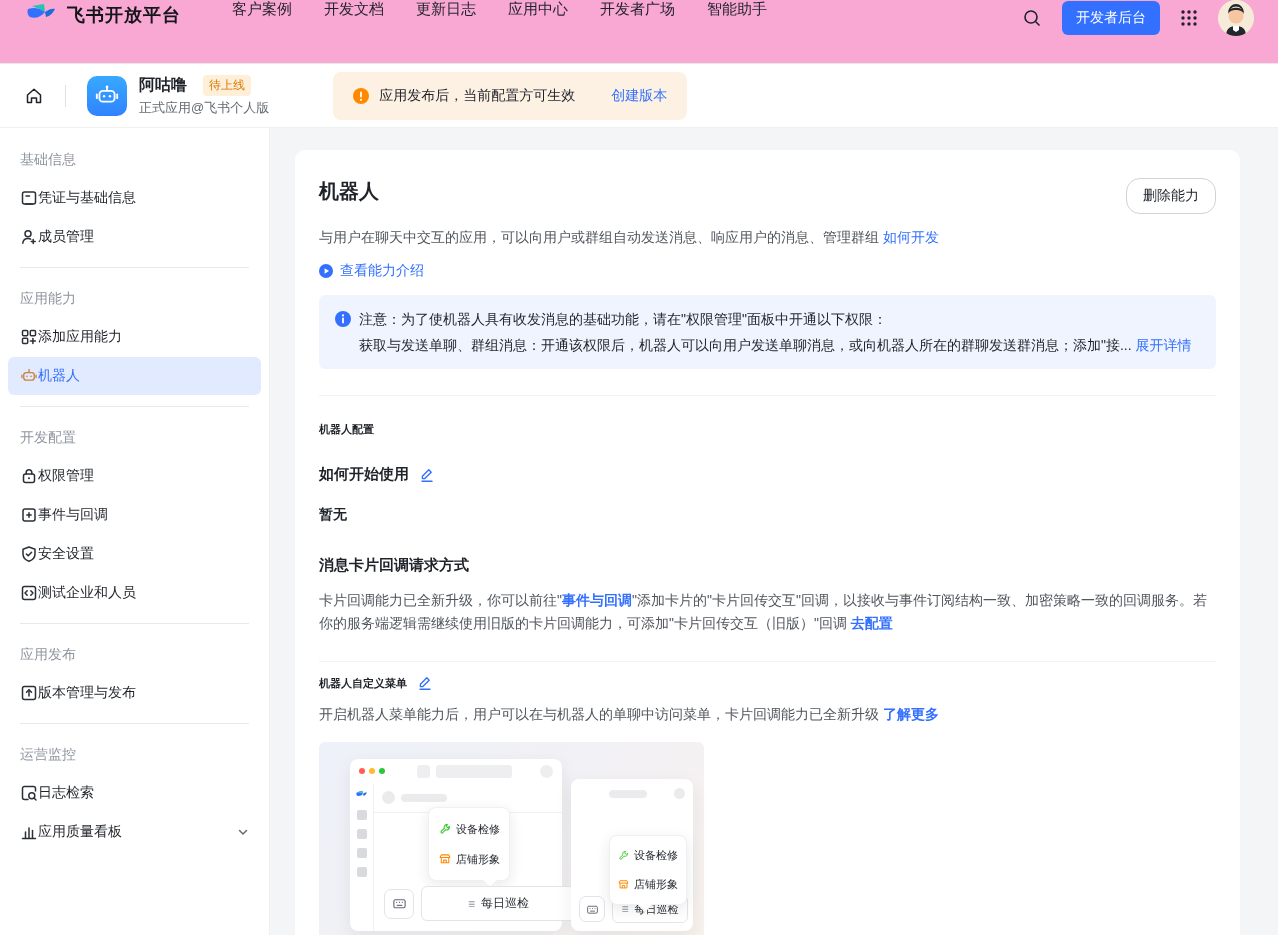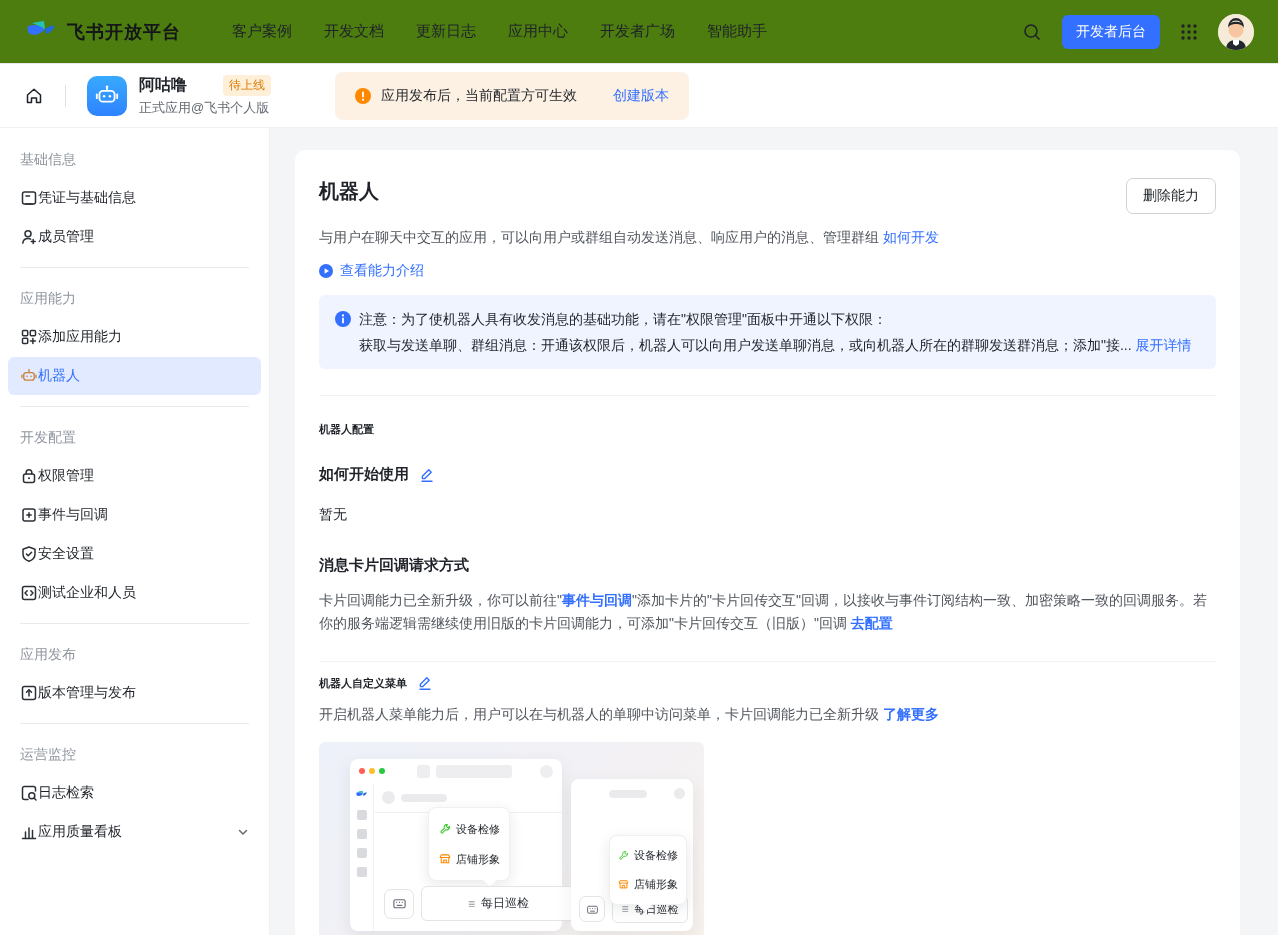--- a/index.html
+++ b/index.html
@@ -1,38 +1,38 @@
 <!DOCTYPE html>
 <html><head>
 <meta charset="utf-8">
 <style>
   * { margin:0; padding:0; box-sizing:border-box; }
   html,body { width:1278px; height:935px; overflow:hidden; }
   body { font-family:"Liberation Sans","DejaVu Sans",sans-serif; background:#fff; color:#1f2329; }
   svg { display:block; }
 
   
-  .topnav { height:64px; border-bottom:1px solid #e8e9eb; display:flex; align-items:center; padding:0 24px; background:#4d7c0f; }
+  .topnav { height:64px; border-bottom:1px solid #e8e9eb; display:flex; align-items:flex-start; padding:0 24px; background:#f9a8d4; }
   .logo { display:flex; align-items:center; gap:9px; cursor:pointer; }
   .logo-text { font-size:18px; font-weight:700; color:#141619; letter-spacing:1px; }
   .nav-items { display:flex; gap:32px; margin-left:51px; }
   .nav-item { font-size:15px; color:#1f2329; cursor:pointer; white-space:nowrap; }
   .topnav-right { margin-left:auto; display:flex; align-items:center; gap:20px; }
   .btn-primary { background:#3370ff; color:#fff; border:none; border-radius:6px; font-size:14px; padding:8px 14px; cursor:pointer; font-family:inherit; }
   .avatar { width:36px; height:36px; border-radius:50%; overflow:hidden; background:#f2e6da; cursor:pointer; }
   .icon-btn { cursor:pointer; display:flex; align-items:center; }
 
   
   .app-header { height:64px; border-bottom:1px solid #eef0f2; display:flex; align-items:center; padding:0 24px; background:#fff; }
   .vdiv { width:1px; height:22px; background:#dee0e3; margin:0 21px; }
   .app-icon { width:40px; height:40px; border-radius:10px; background:linear-gradient(180deg,#38a9ff 0%,#2f83ff 100%); display:flex; align-items:center; justify-content:center; flex-shrink:0; }
   .app-meta { margin-left:12px; }
   .app-name-row { display:flex; align-items:center; gap:16px; }
   .app-name { font-size:16px; font-weight:700; color:#1f2329; }
-  .badge { font-size:12px; color:#de7802; background:#fdefd8; border-radius:4px; padding:2px 6px;margin-left:20px; }
+  .badge { font-size:12px; color:#de7802; background:#fdefd8; border-radius:4px; padding:2px 6px; }
   .app-sub { font-size:13px; color:#646a73; margin-top:3px; }
   .pub-banner { margin-left:64px; height:48px; background:#fcf1e3; border-radius:8px; display:flex; align-items:center; padding:0 20px; gap:10px; }
   .pub-banner-text { font-size:14px; color:#1f2329; }
   .link { color:#3370ff; cursor:pointer; text-decoration:none; }
   .pub-banner .link { margin-left:26px; font-size:14px; }
 
   
   .layout { display:flex; height:807px; }
   .sidebar { width:270px; flex-shrink:0; border-right:1px solid #eef0f2; padding-top:12px; overflow:hidden; background:#fff; }
   .group-label { font-size:14px; color:#8f959e; padding:11px 20px 9px; }
@@ -40,21 +40,21 @@
   .side-item .s-icon { width:18px; height:18px; flex-shrink:0; }
   .side-item.active { background:#e1eaff; color:#3370ff; }
   .side-divider { height:1px; background:#e8e9eb; margin:11px 20px; }
   .chevron { margin-left:auto; }
 
   
   .main { flex:1; background:#f4f5f7; padding:22px 38px 0 25px; overflow:hidden; }
   .card { background:#fff; border-radius:10px; padding:28px 24px; height:1200px; }
   .card-head { display:flex; align-items:flex-start; justify-content:space-between; }
   .h1 { font-size:20px; font-weight:700; color:#1f2329; }
-  .btn-outline { background:#fff; border:1px solid #d0d3d6; border-radius:7px; font-size:14px; color:#1f2329; padding:8px 16px; cursor:pointer; font-family:inherit; }
+  .btn-outline { background:#fff; border:1px solid #d0d3d6; border-radius:14px; font-size:14px; color:#1f2329; padding:8px 16px; cursor:pointer; font-family:inherit; }
   .desc { margin-top:13px; font-size:14px; color:#51565d; line-height:21px; }
   .intro-link { margin-top:14px; display:flex; align-items:center; gap:7px; font-size:14px; color:#3370ff; cursor:pointer; width:fit-content; }
   .note-banner { margin-top:15px; background:#f0f4ff; border-radius:6px; padding:11px 16px; font-size:14px; color:#1f2329; line-height:26px; }
   .note-line1 { display:flex; align-items:center; gap:8px; }
   .note-line2 { padding-left:24px; }
   .sec-divider { border-top:1px solid #f2f3f5; margin-top:26px; }
   .h2 { font-size:11px; font-weight:700; color:#1f2329; }
   .h3 { font-size:15px; font-weight:700; color:#1f2329; }
   .row-title { display:flex; align-items:center; gap:10px; }
   .muted-val { font-size:14px; color:#1f2329; }
@@ -380,21 +380,21 @@
 
       <div class="row-title" style="margin-top:28px;">
         <span class="h3">如何开始使用</span>
         <span class="edit-icon">
           <svg width="16" height="16" viewBox="0 0 16 16" fill="none" stroke="#3370ff" stroke-width="1.4" stroke-linecap="round" stroke-linejoin="round">
             <path d="M9.8 2.8 L12.2 5.2 L5.8 11.6 H3.4 V9.2 Z"></path>
             <line x1="3" y1="14.2" x2="13" y2="14.2"></line>
           </svg>
         </span>
       </div>
-      <div class="muted-val" style="margin-top:22px;">暂无</div>
+      <div class="muted-val" style="margin-top:22px;font-weight:bold;">暂无</div>
 
       <div class="h3" style="margin-top:32px;">消息卡片回调请求方式</div>
       <div class="para" style="margin-top:14px;">
         <span>卡片回调能力已全新升级，你可以前往"</span><a class="link">事件与回调</a><span>"添加卡片的"卡片回传交互"回调，以接收与事件订阅结构一致、加密策略一致的回调服务。若你的服务端逻辑需继续使用旧版的卡片回调能力，可添加"卡片回传交互（旧版）"回调</span>
         <a class="link">去配置</a>
       </div>
 
       <div class="sec-divider"></div>
 
       <div class="row-title" style="margin-top:13px;">

